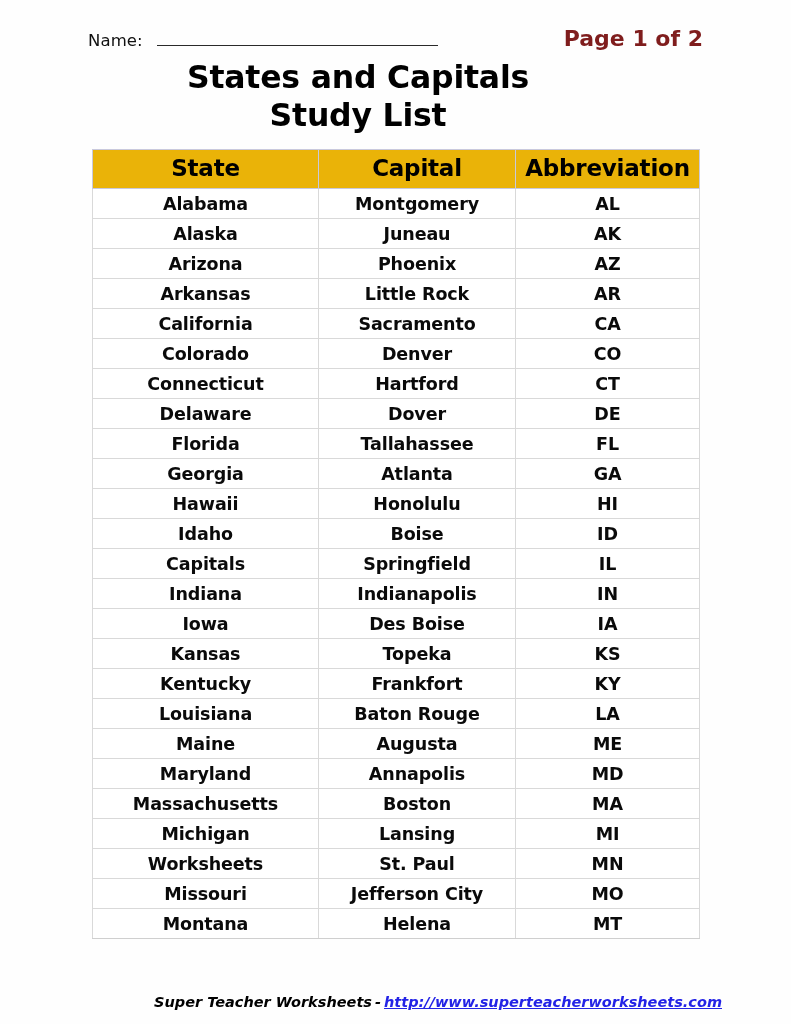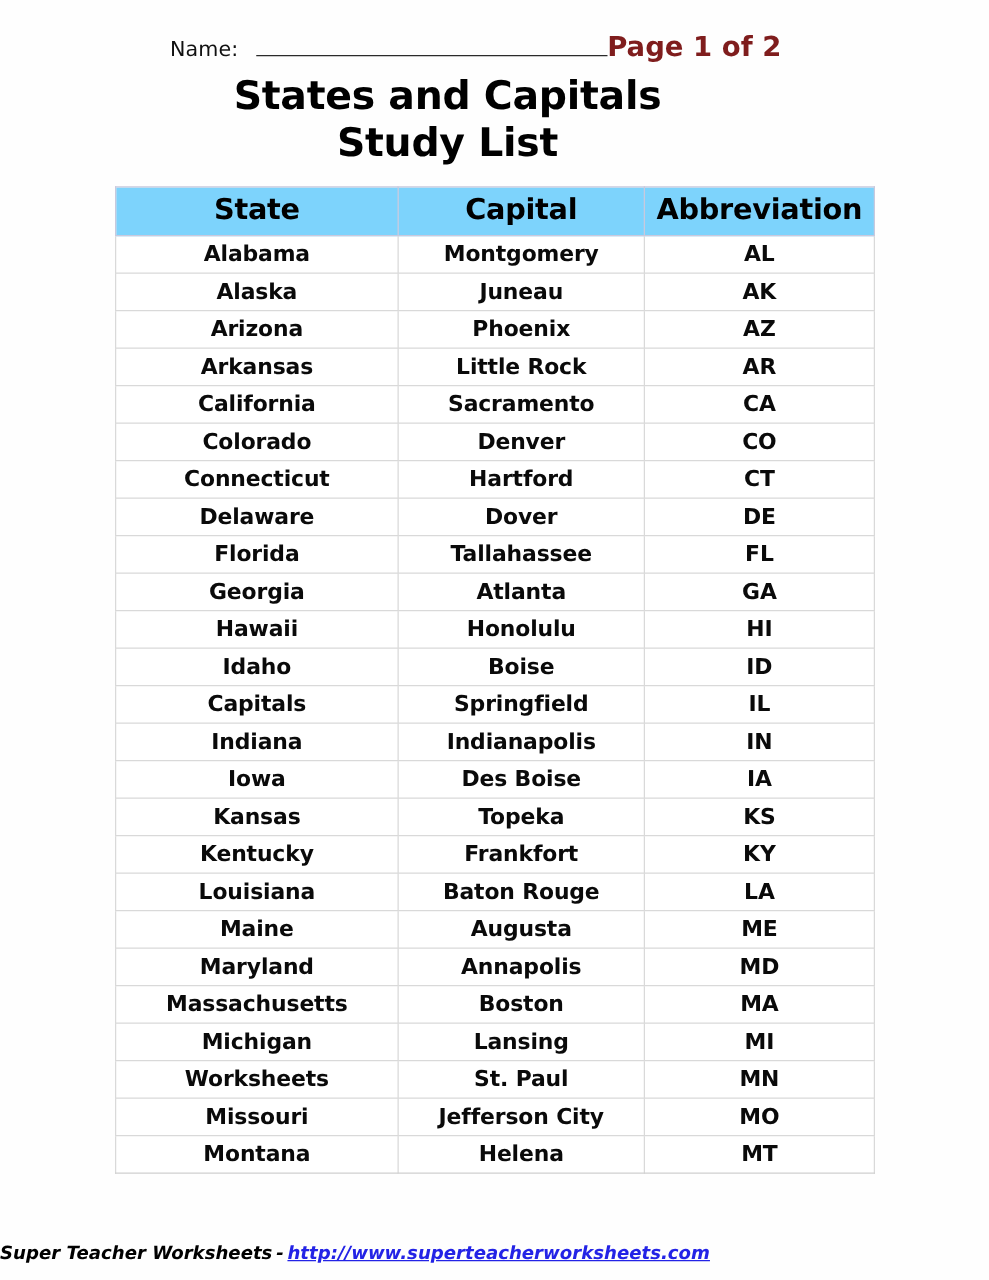--- a/index.html
+++ b/index.html
@@ -28,22 +28,21 @@
 
   
   .topbar {
     position: absolute;
     left: 88px;
     top: 26px;
     width: 615px;
     height: 26px;
     display: flex;
     align-items: baseline;
-    justify-content: flex-start;
-    margin-left: 48px;
+    justify-content: space-between;
   }
   .name-group {
     display: flex;
     align-items: baseline;
   }
   .name-label {
     font-family: "DejaVu Sans", sans-serif;
     font-size: 16.5px;
     font-weight: 400;
     color: #111111;
@@ -92,21 +91,21 @@
     width: 607px;
     border-collapse: collapse;
     table-layout: fixed;
     background: #ffffff;
   }
   table.sc-table col.c-state { width: 226px; }
   table.sc-table col.c-capital { width: 197px; }
   table.sc-table col.c-abbr { width: 184px; }
 
   table.sc-table th {
-    background: #7dd3fc;
+    background: #eab308;
     border: 1px solid #c9c9dd;
     font-family: "DejaVu Sans", sans-serif;
     font-weight: bold;
     font-size: 23px;
     letter-spacing: -0.2px;
     text-align: center;
     padding: 5px 0 7px 0;
     color: #000000;
   }
   table.sc-table td {
@@ -124,21 +123,21 @@
   table.sc-table tr:last-child td {
     border-bottom: 1px solid #cfcfcf;
   }
 
   
   .footer {
     position: absolute;
     left: 0;
     top: 992px;
     width: 722px;
-    text-align: left;
+    text-align: right;
     font-family: "DejaVu Sans", sans-serif;
   }
   .footer-inner {
     display: inline-block;
     white-space: nowrap;
   }
   .footer-brand {
     font-weight: bold;
     font-style: italic;
     font-size: 14.5px;

